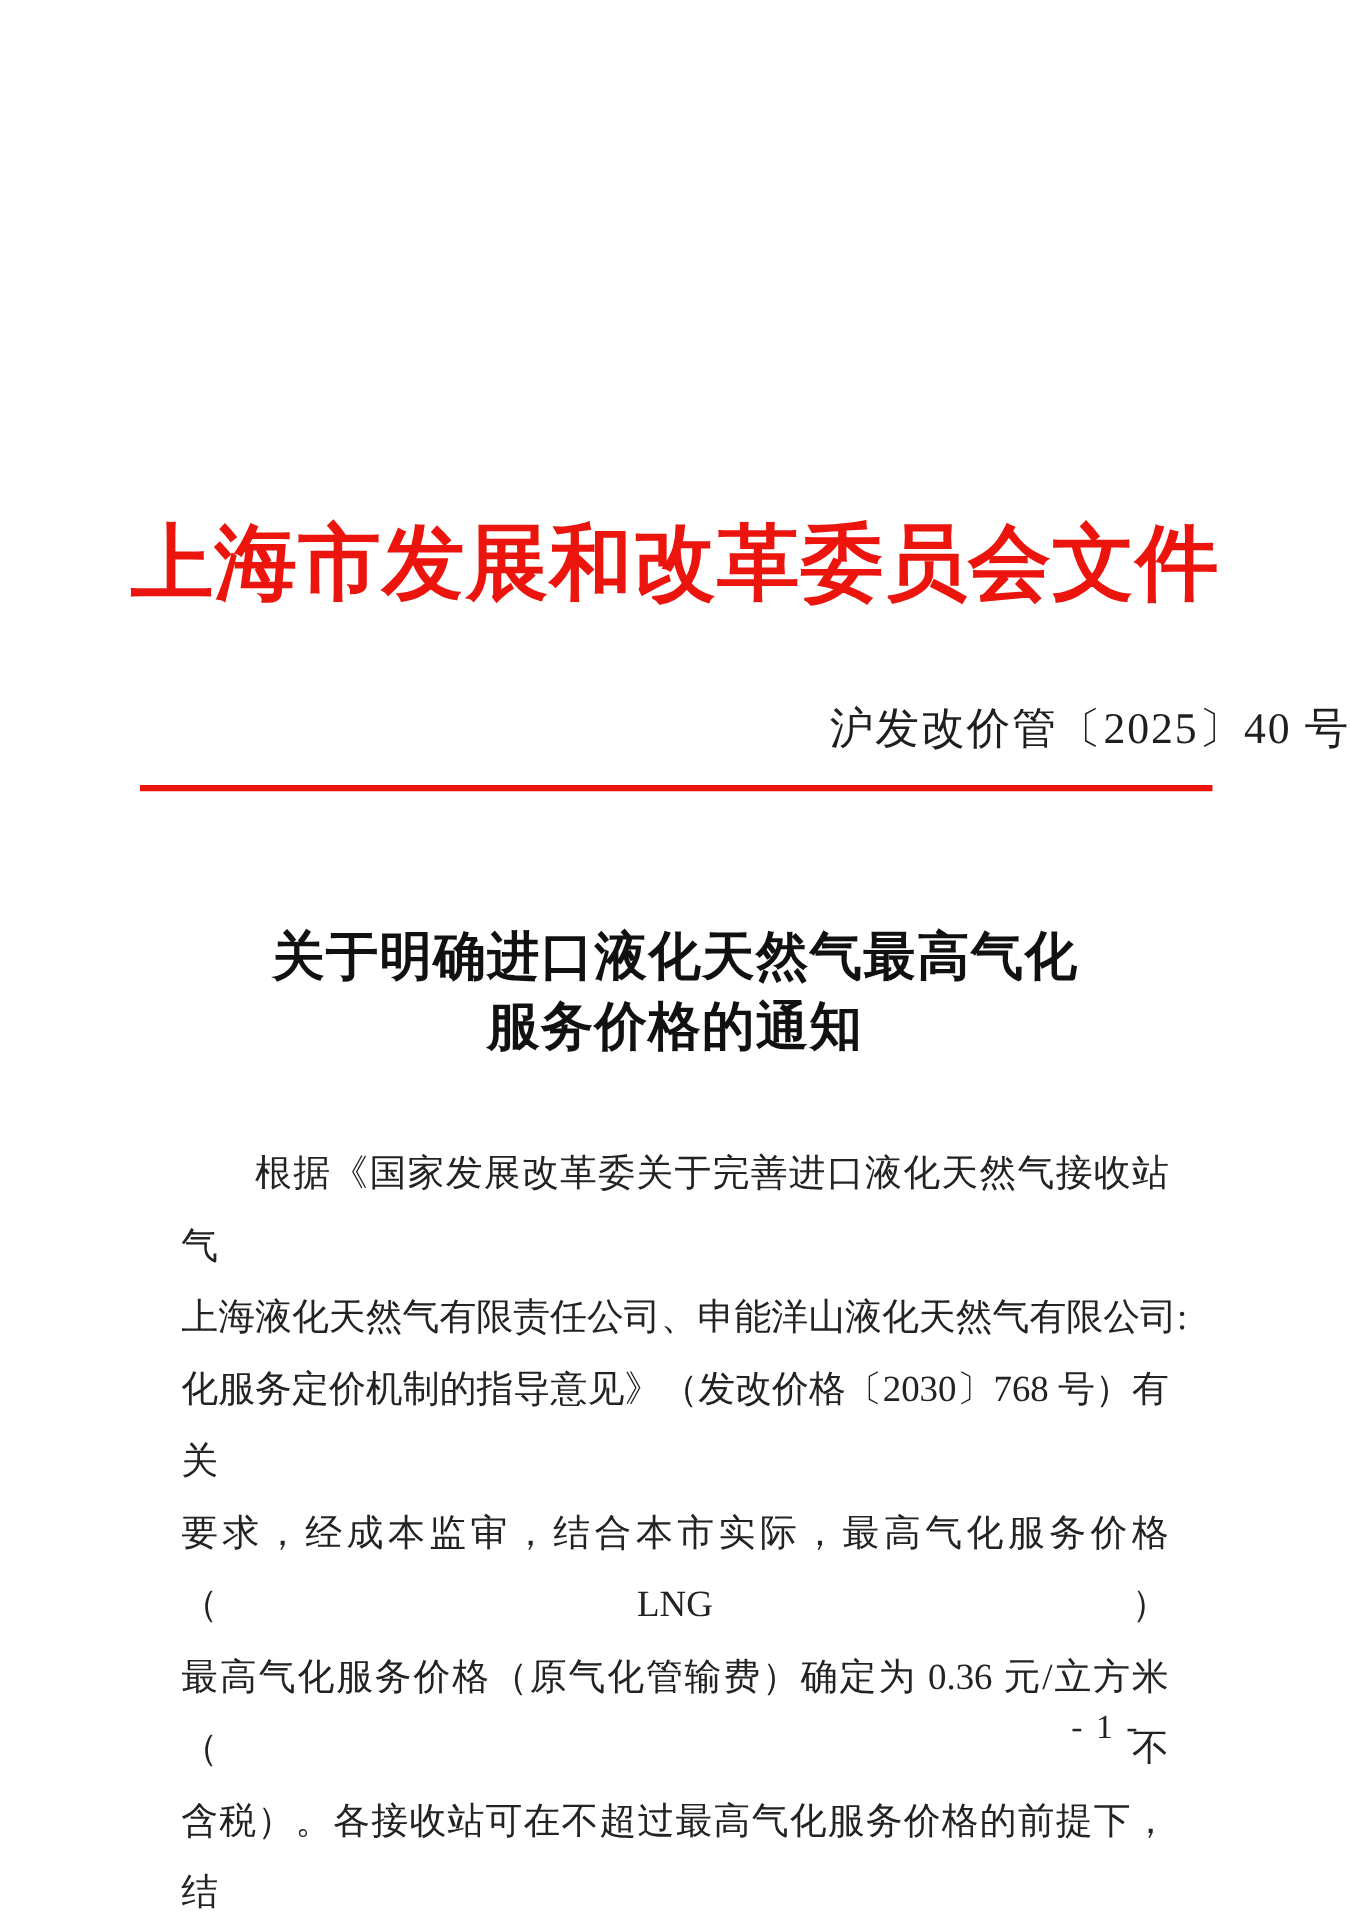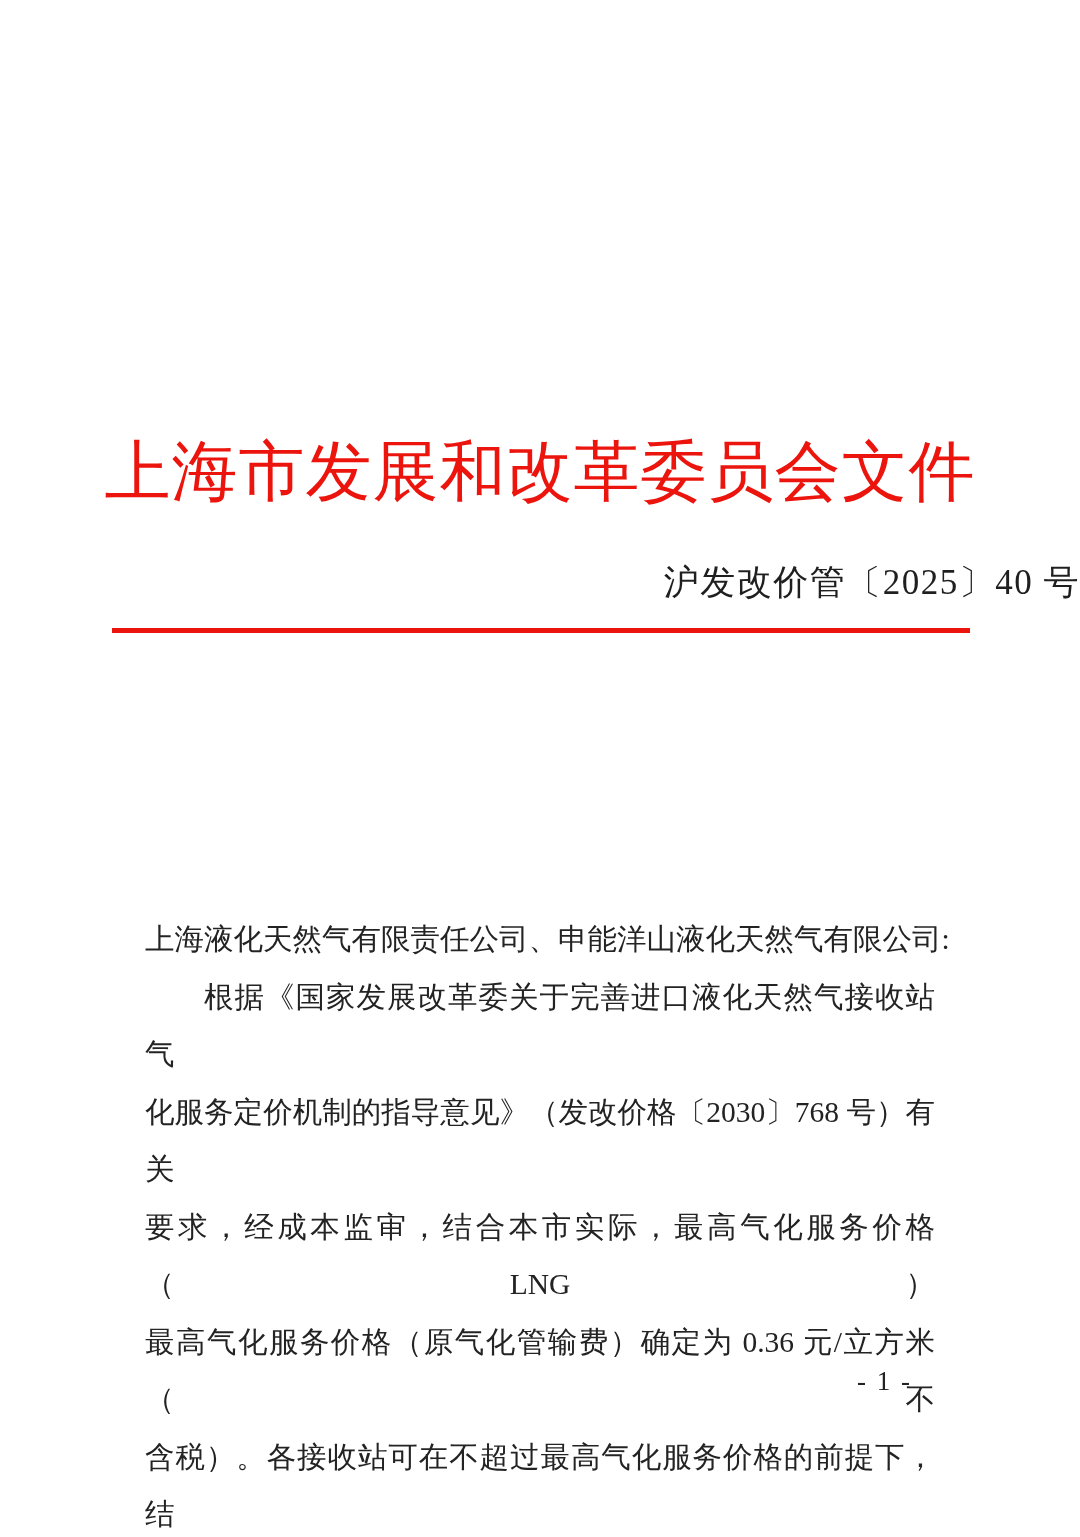--- a/index.html
+++ b/index.html
@@ -21,25 +21,24 @@
     color: var(--text_black);
   }
   .header-title {
     position: absolute;
     top: 416px;
     left: 0;
     width: 100%;
     text-align: center;
     font-size: 66px;
     line-height: 1.1;
-    font-weight: normal;
+    font-weight: bold;
     letter-spacing: 1px;
     color: var(--accent_red);
     white-space: nowrap;
-    margin-top: 20px;
   }
   .doc-number {
     position: absolute;
     top: 560px;
     left: 0;
     width: 100%;
     text-align: right;
     font-size: 35px;
     line-height: 1.3;
     letter-spacing: 1.5px;
@@ -101,25 +100,27 @@
 
 <div class="page">
 
   <div class="header-title">上海市发展和改革委员会文件</div>
 
   <div class="doc-number">沪发改价管〔2025〕40 号</div>
 
   <div class="red-divider"></div>
 
   <div class="doc-title">
+    <div>关于明确进口液化天然气最高气化</div>
+    <div>服务价格的通知</div>
   </div>
 
   <div class="body-text">
+    <div class="line indent just">根据《国家发展改革委关于完善进口液化天然气接收站气</div>
     <div class="line">上海液化天然气有限责任公司、申能洋山液化天然气有限公司:</div>
-    <div class="line indent just">根据《国家发展改革委关于完善进口液化天然气接收站气</div>
     <div class="line just">化服务定价机制的指导意见》（发改价格〔2030〕768 号）有关</div>
     <div class="line just">要求，经成本监审，结合本市实际，最高气化服务价格（LNG）</div>
     <div class="line just">最高气化服务价格（原气化管输费）确定为 0.36 元/立方米（不</div>
     <div class="line just">含税）。各接收站可在不超过最高气化服务价格的前提下，结</div>
 
   </div>
 
   <div class="page-number">- 1 -</div>
 
 </div>

